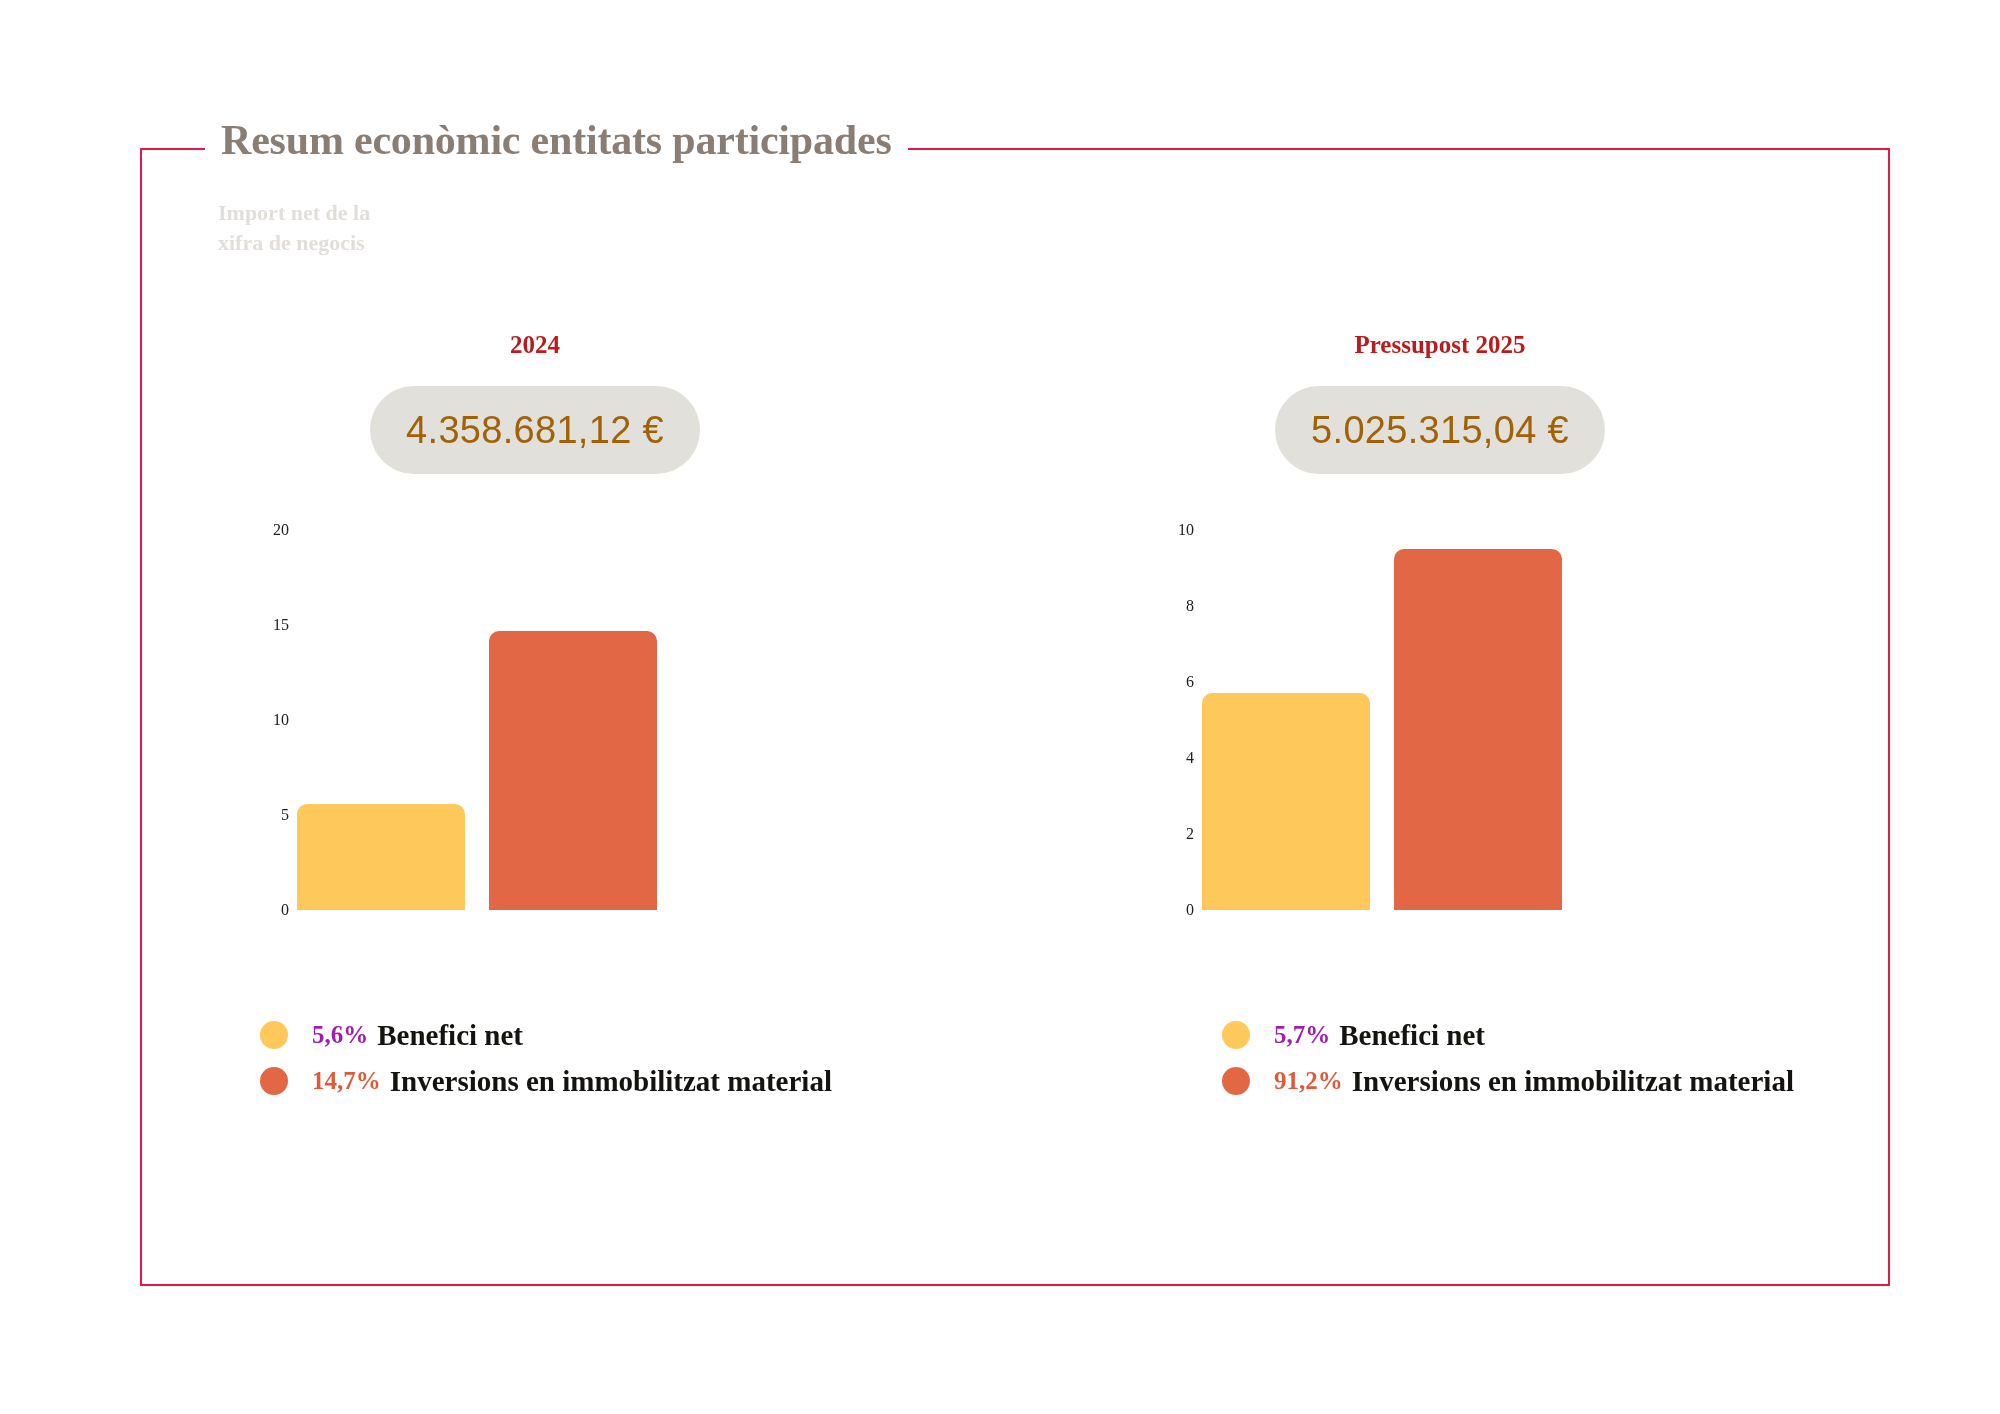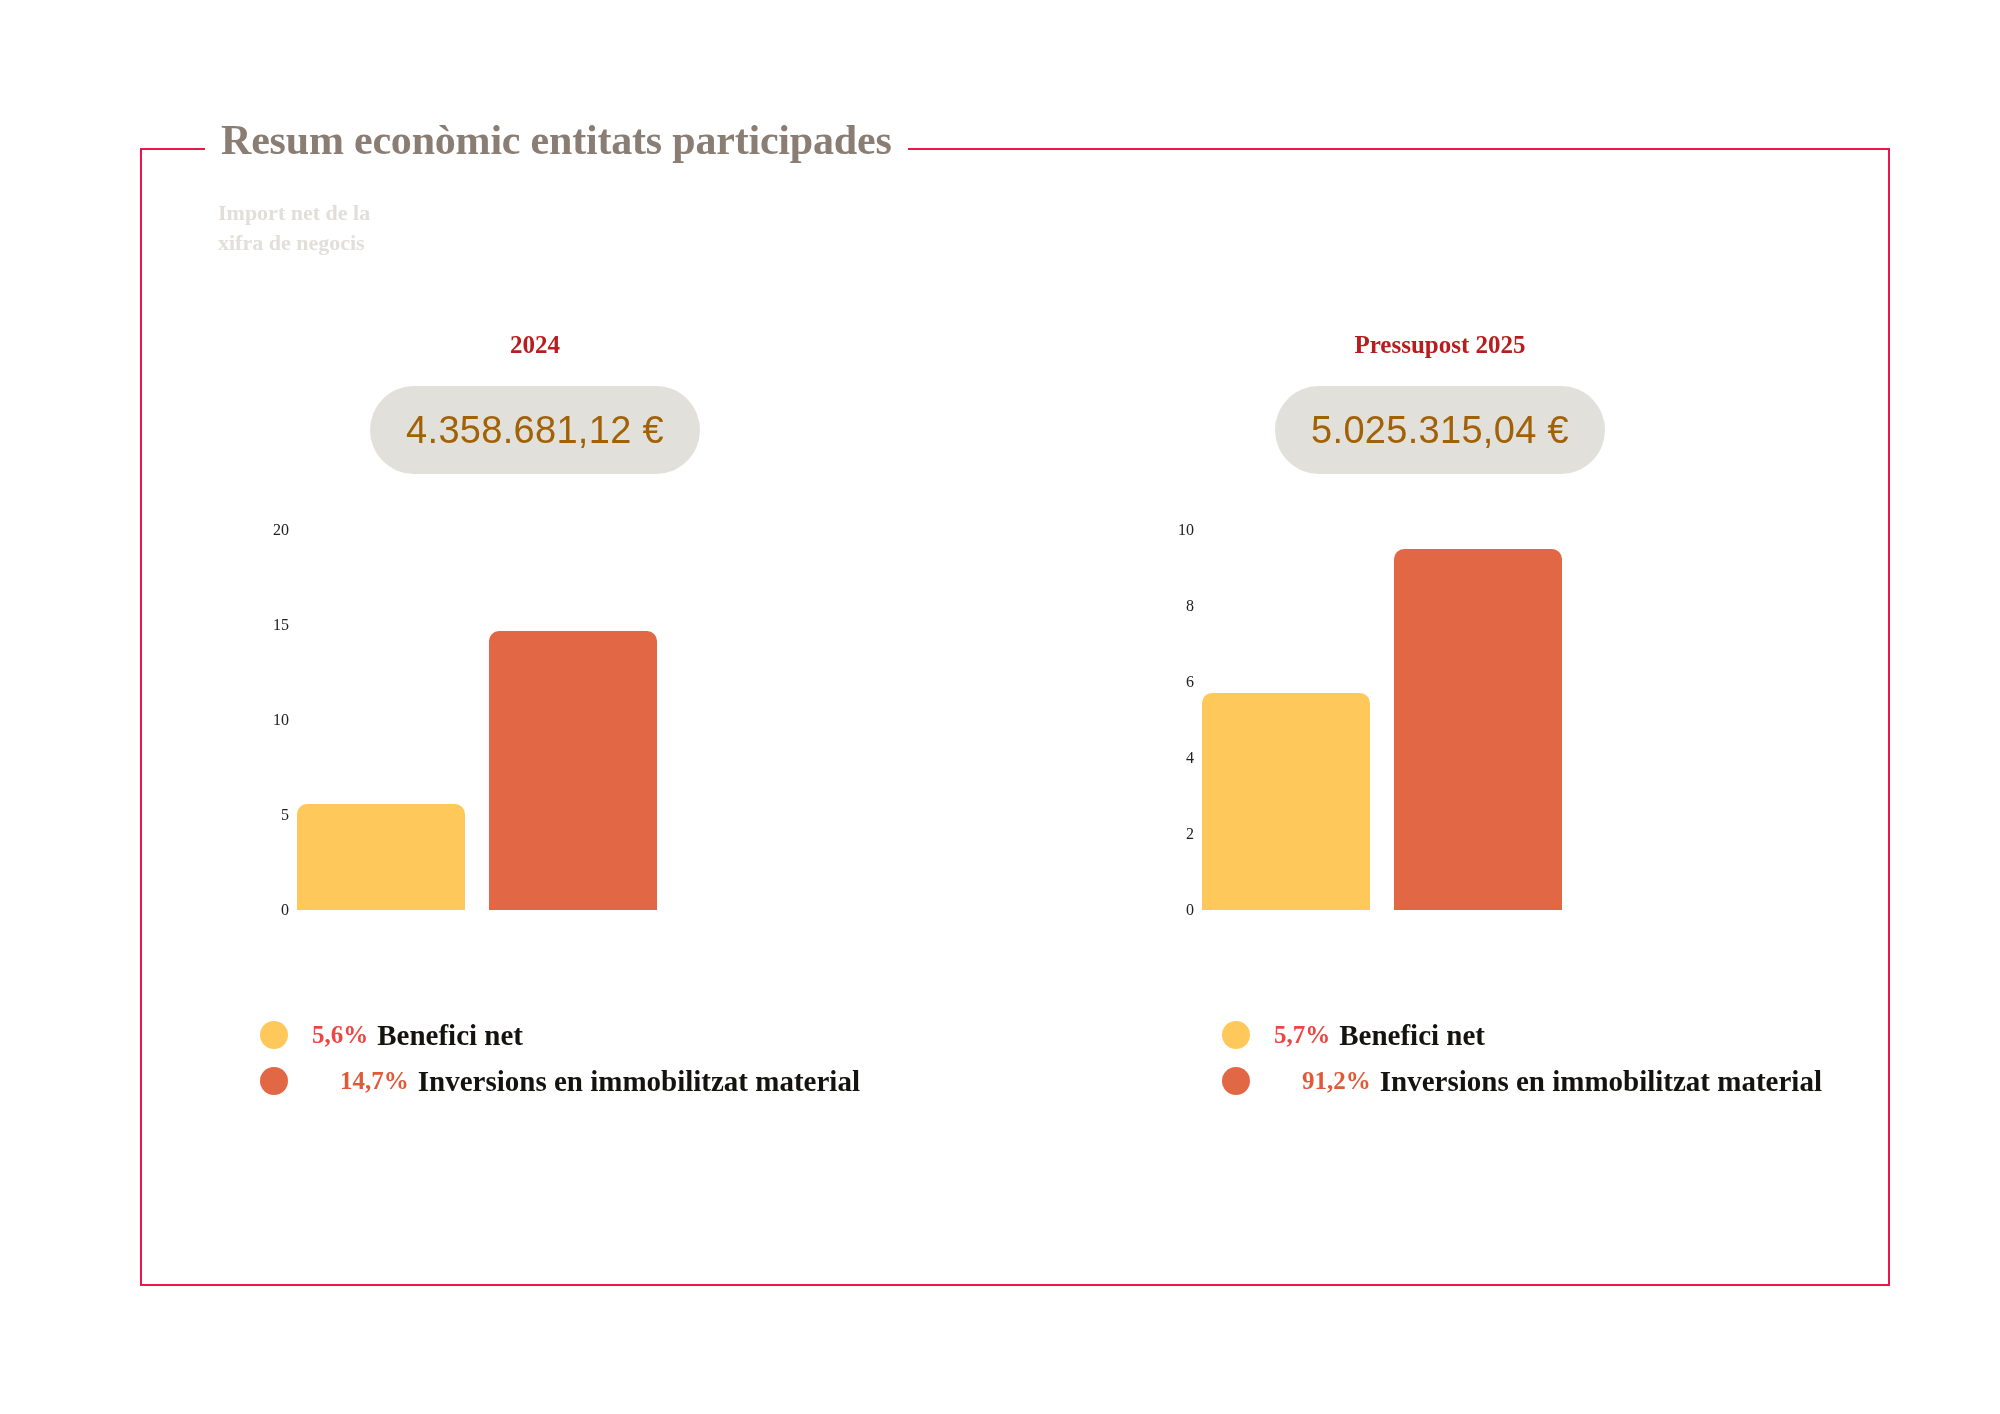--- a/index.html
+++ b/index.html
@@ -161,22 +161,22 @@
   }
   .legend-dot.series-0 { background: #FFC85A; }
   .legend-dot.series-1 { background: #E26745; }
   .legend-pct {
     font-family: "Liberation Serif", "DejaVu Serif", serif;
     font-weight: bold;
     font-size: 25px;
     margin-right: 9px;
     white-space: nowrap;
   }
-  .legend-pct.series-0 { color: #ef4444; }
-  .legend-pct.series-1 { color: #E05A39; margin-left: 28px; }
+  .legend-pct.series-0 { color: #a21caf; }
+  .legend-pct.series-1 { color: #E05A39; }
   .legend-label {
     font-family: "Liberation Serif", "DejaVu Serif", serif;
     font-weight: bold;
     font-size: 29px;
     color: #14130F;
     white-space: nowrap;
   }
 </style>
 </head>
 <body>

